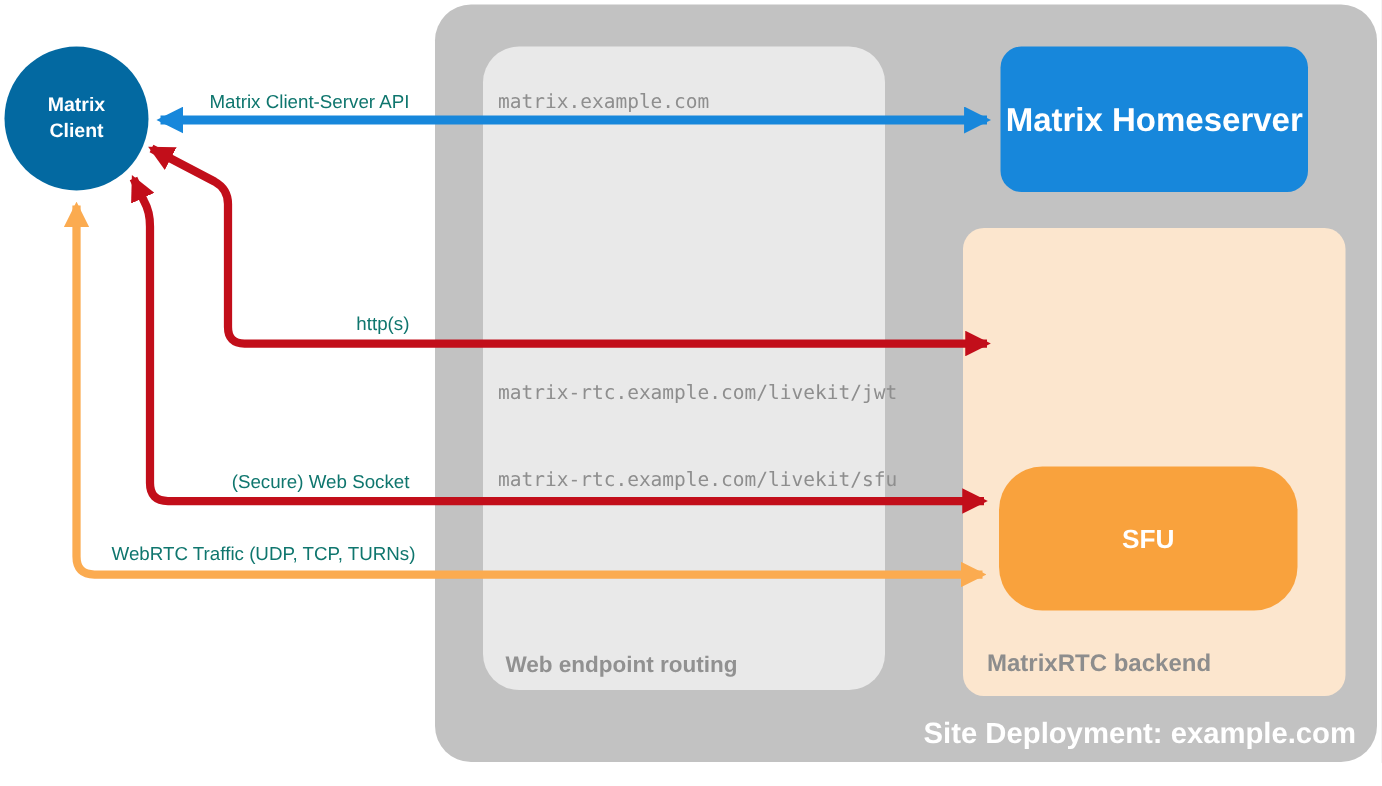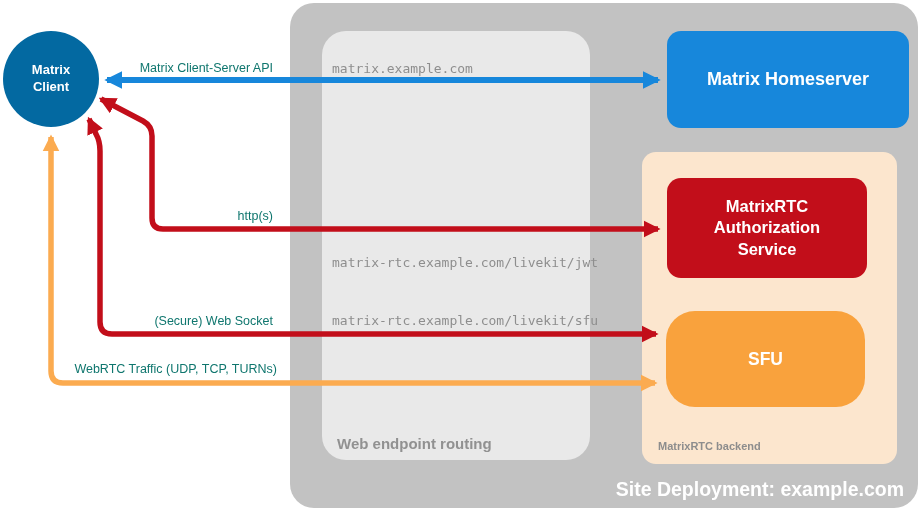--- a/index.html
+++ b/index.html
@@ -19,39 +19,39 @@
   .backend-box {
     position:absolute; left:642px; top:152px; width:255px; height:312px;
     background:#fce6ce; border-radius:14px;
   }
   
   .node {
     position:absolute; border-radius:14px; display:flex;
     align-items:center; justify-content:center; color:#ffffff;
     font-weight:bold; text-align:center;
   }
-  .homeserver { left:667px; top:31px; width:242px; height:97px; background:#1787db; font-size:18px; }
+  .homeserver { left:667px; top:31px; width:205px; height:97px; background:#1787db; font-size:22px; }
   .auth      { left:667px; top:178px; width:200px; height:100px; background:#c20e1a; font-size:16.5px; line-height:1.3; }
   .auth span { display:block; width:160px; }
   .sfu       { left:666px; top:311px; width:199px; height:96px; background:#f9a23d; font-size:17.5px;border-radius:29px; }
   .client-circle {
     position:absolute; left:3px; top:31px; width:96px; height:96px;
     border-radius:50%; background:#0369a1; display:flex; align-items:center;
     justify-content:center; color:#fff; font-weight:bold; font-size:13px;
     line-height:1.3; text-align:center;
   }
   .client-circle span { display:block; width:72px; }
   
   .routing-label {
     position:absolute; left:15px; bottom:8px; font-weight:bold;
     font-size:15px; color:#919191;
   }
   .backend-label {
     position:absolute; left:16px; bottom:12px; font-weight:bold;
-    font-size:11px; color:#8d8d8d;
+    font-size:16px; color:#8d8d8d;
   }
   .site-label {
     position:absolute; right:14px; bottom:7px; font-weight:bold;
     font-size:19.5px; color:#ffffff;
   }
   
   .conn-label {
     position:absolute; font-size:12.5px; color:#0f766e; white-space:nowrap;
   }
   .lbl-api    { right:648px; top:61px;  }
@@ -83,23 +83,20 @@
   </div>
 
   <div class="backend-box">
     <div class="backend-label">MatrixRTC backend</div>
   </div>
 
   <div class="node homeserver">
     <span>Matrix Homeserver</span>
   </div>
 
-  <div class="node auth">
-    <span>MatrixRTC Authorization Service</span>
-  </div>
 
   <div class="node sfu">
     <span>SFU</span>
   </div>
 
   <div class="client-circle">
     <span>Matrix Client</span>
   </div>
 
   <svg class="wires" viewBox="0 0 921 524" xmlns="http://www.w3.org/2000/svg">

